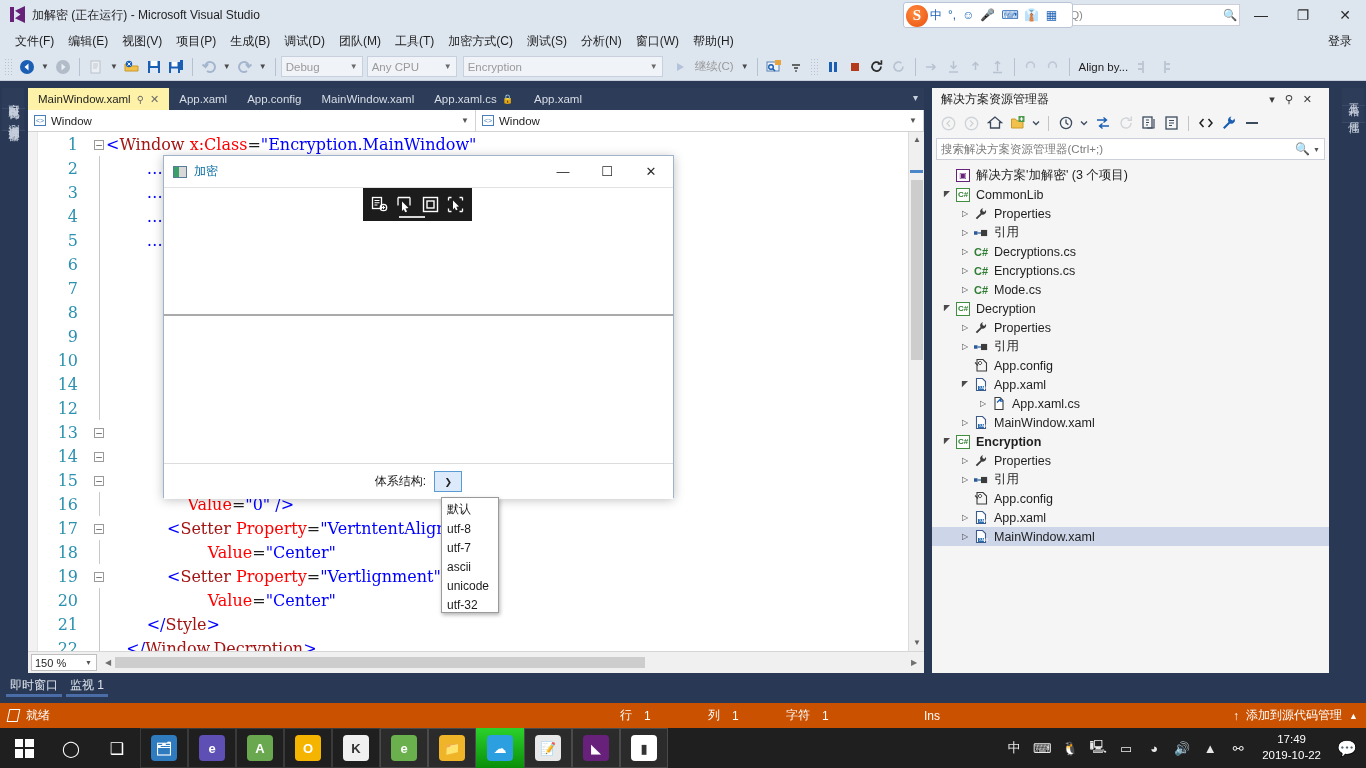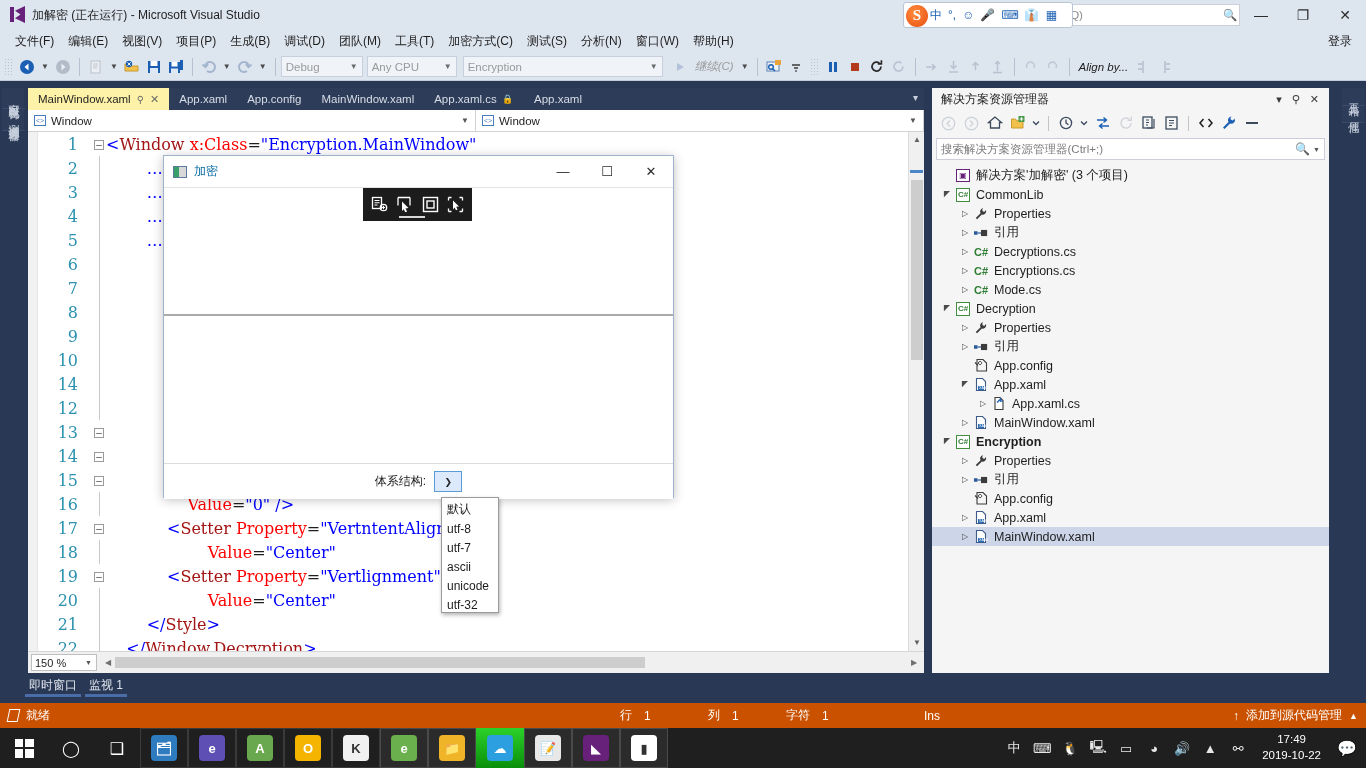--- a/index.html
+++ b/index.html
@@ -95,21 +95,21 @@
   .tb-btn svg { display: block; }
   .tb-btn.dis { opacity: .38; }
   .tb-caret { font-size: 8px; color: #4a4a4a; padding: 0 3px; }
   .tb-combo {
     height: 21px; background: #f0f3f8; border: 1px solid #c8d0dd;
     display: flex; align-items: center; padding: 0 4px; font-size: 11.5px;
     color: #9a9a9a; position: relative; flex: none;
   }
   .tb-combo .cv { flex: 1; }
   .tb-combo .cc { font-size: 8px; color: #6b6b6b; }
-  .tb-text { font-size: 11.5px; color: #1e1e1e; padding: 0 4px; white-space: nowrap; font-style: italic; }
+  .tb-text { font-size: 11.5px; color: #1e1e1e; padding: 0 4px; white-space: nowrap; }
   .tb-text.dim { color: #9a9a9a; }
 
   
   .main-bg {
     position: absolute; left: 0; top: 81px; width: 1366px; height: 592px;
     background: #293955;
   }
   .side-strip {
     position: absolute; top: 88px; width: 22px;
     background: #2d3c58; color: #c8d0de; font-size: 11px;
@@ -224,21 +224,21 @@
   .hs-track { flex: 1; height: 13px; background: #f0f0f0; position: relative; }
   .hs-thumb {
     position: absolute; left: 0; top: 1px; height: 11px; width: 530px;
     background: #cdcdcd;
   }
 
   
   .dock-tabs {
     position: absolute; left: 0; top: 673px; width: 928px; height: 30px;
     background: #293955; display: flex; align-items: flex-start;
-    padding-left: 6px; gap: 4px; margin-left: 19px;
+    padding-left: 6px; gap: 4px;
   }
   .dock-tab {
     font-size: 12px; color: #dfe4ec; padding: 4px 4px 0 4px;
     border-bottom: 3px solid transparent; white-space: nowrap;
   }
   .dock-tab.sel { border-bottom-color: #4a6da7; }
 
   
   .dialog {
     position: absolute; left: 163px; top: 155px; width: 511px; height: 343px;
@@ -300,21 +300,21 @@
     font-size: 12px; color: #1b1b1b;
   }
 
   
   .solex {
     position: absolute; left: 932px; top: 88px; width: 397px; height: 585px;
     background: #f5f5f5; display: flex; flex-direction: column;
   }
   .solex-head {
     height: 22px; background: #f5f5f5; display: flex; align-items: center;
-    padding: 0 4px 0 9px;
+    padding: 0 11px 0 9px;
   }
   .solex-title { font-size: 12px; color: #1e1e1e; }
   .solex-head-btns { margin-left: auto; display: flex; gap: 10px; padding-right: 6px; }
   .shb { font-size: 11px; color: #3a3a3a; }
   .solex-toolbar {
     height: 26px; display: flex; align-items: center; gap: 2px;
     padding-left: 6px; background: #f5f5f5;
   }
   .se-ic {
     width: 21px; height: 21px; display: flex; align-items: center;

